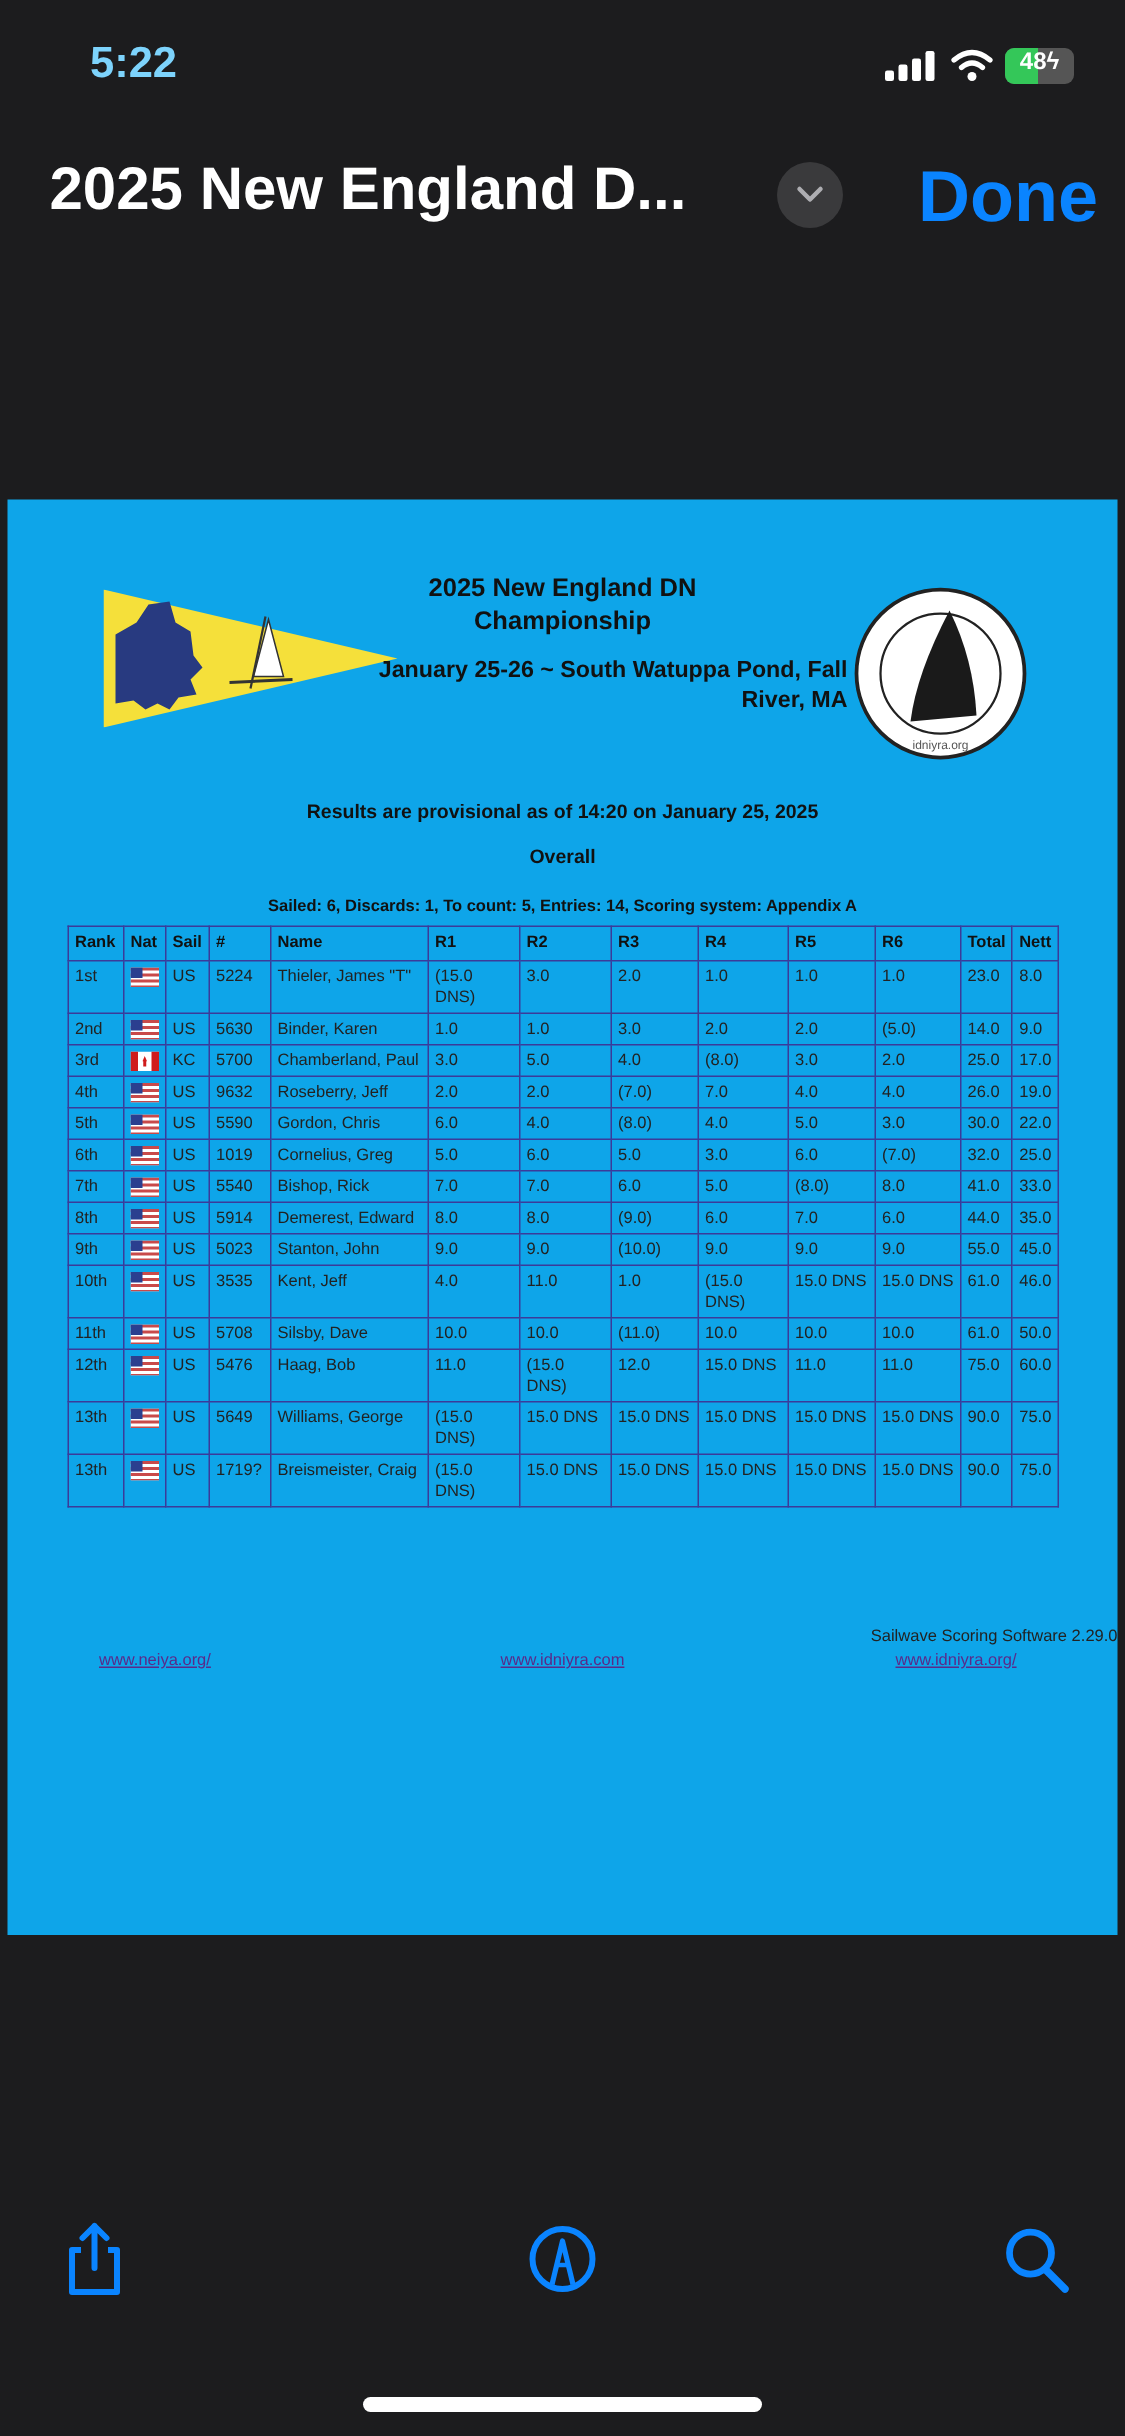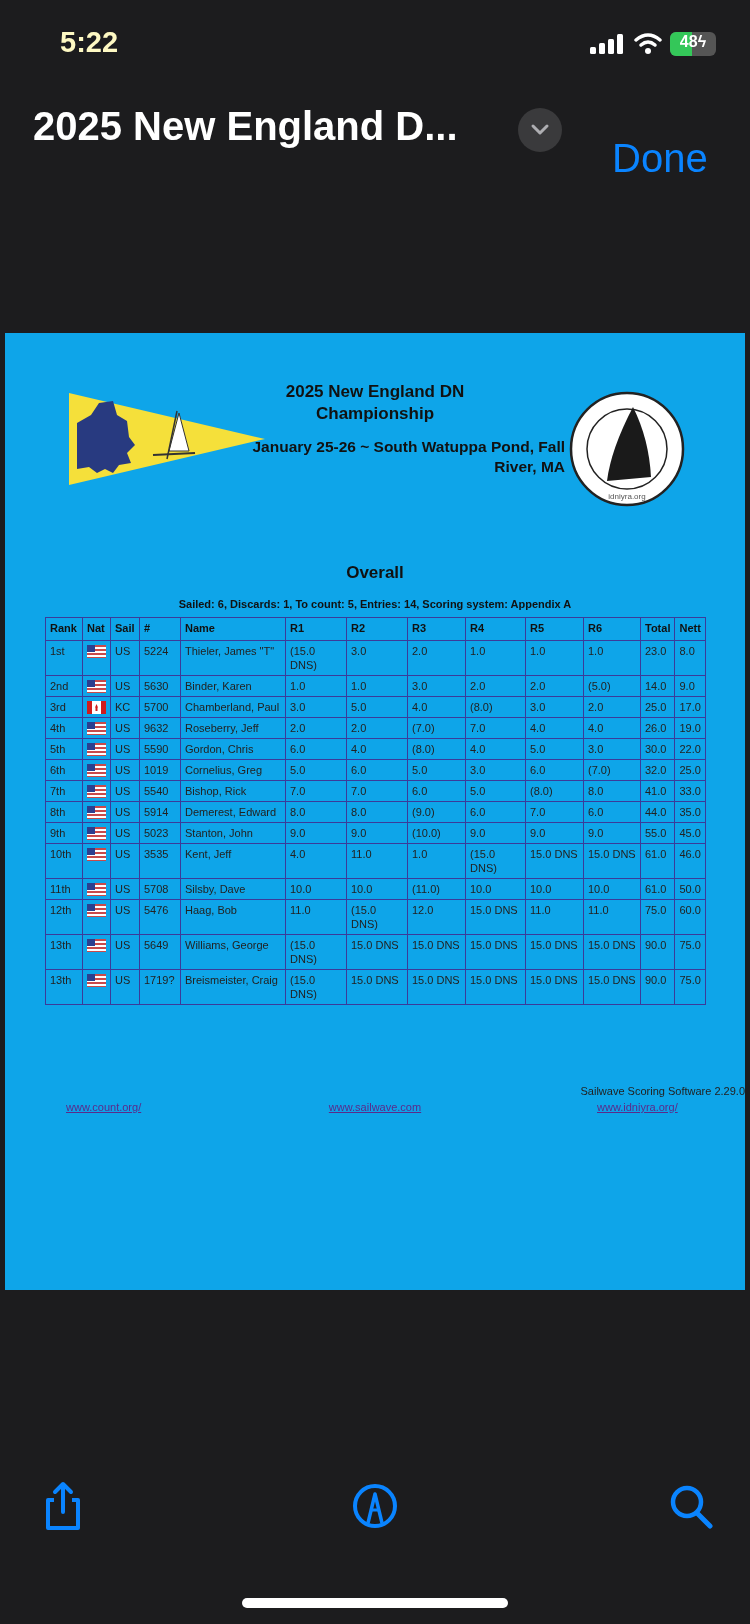--- a/index.html
+++ b/index.html
@@ -1,33 +1,33 @@
 <!DOCTYPE html>
 <html><head>
 <meta charset="utf-8">
 <style>
   html, body { margin:0; padding:0; }
   body { width:750px; height:1624px; background:#1c1c1e; position:relative; overflow:hidden; font-family:"Liberation Sans", sans-serif; }
   .status-bar { position:absolute; left:0; top:0; width:750px; height:90px; }
-  .time { position:absolute; left:60px; top:26px; font-size:29px; font-weight:bold; color:#fef9c3; font-family:"Liberation Sans", sans-serif; }
+  .time { position:absolute; left:60px; top:26px; font-size:29px; font-weight:bold; color:#7dd3fc; font-family:"Liberation Sans", sans-serif; }
   .sig { position:absolute; left:590px; top:34px; width:36px; height:20px; }
   .wifi { position:absolute; left:634px; top:32px; width:28px; height:22px; }
   .battery { position:absolute; left:670px; top:32px; width:46px; height:24px; border-radius:6px; background:#555; overflow:hidden; }
   .battery .fill { position:absolute; left:0; top:0; bottom:0; width:48%; background:#34c759; }
   .battery .txt { position:absolute; left:0; right:0; top:1px; text-align:center; font-size:16px; font-weight:bold; color:#fff; }
   .nav-title { position:absolute; left:33px; top:104px; font-size:40px; font-weight:bold; color:#fff; white-space:nowrap; }
   .chev-btn { position:absolute; left:518px; top:108px; width:44px; height:44px; border-radius:22px; background:#3a3a3c; display:flex; align-items:center; justify-content:center; }
-  .done-btn { position:absolute; left:612px; top:104px; font-size:40px; font-weight:normal; color:#0a84ff;margin-top:32px; }
+  .done-btn { position:absolute; left:612px; top:104px; font-size:48px; font-weight:bold; color:#0a84ff; }
   .page { position:absolute; left:5px; top:333px; width:740px; height:957px; background:#0ea5e9; }
   .logo-pennant { position:absolute; left:64px; top:60px; width:196px; height:92px; }
   .doc-title { position:absolute; left:240px; top:48px; width:260px; text-align:center; font-size:17px; font-weight:bold; color:#111; line-height:22px; }
   .doc-sub { position:absolute; left:240px; top:104px; width:320px; text-align:right; font-size:15.5px; font-weight:bold; color:#111; line-height:20px; }
   .logo-seal { position:absolute; left:562px; top:56px; width:120px; height:120px; }
   .prov { position:absolute; left:0; width:740px; top:200px; text-align:center; font-size:13px; font-weight:bold; color:#111; }
-  .overall { position:absolute; left:0; width:740px; top:230px; text-align:center; font-size:17px; font-weight:bold; color:#111; }
+  .overall { position:absolute; left:0; width:740px; top:230px; text-align:center; font-size:13px; font-weight:bold; color:#111; }
   .sailed { position:absolute; left:0; width:740px; top:265px; text-align:center; font-size:11px; font-weight:bold; color:#111; }
   table.results { position:absolute; left:40px; top:284px; border-collapse:collapse; font-size:11px; color:#222; table-layout:fixed; }
   table.results th, table.results td { border:1.5px solid #3b3b9a; padding:3px 4px; text-align:left; vertical-align:top; line-height:14px; }
   table.results th { font-weight:bold; color:#111; height:16px;margin-left:20px; }
   .flag { display:inline-block; width:19px; height:13px; vertical-align:top; margin-top:1px; }
   .footer-center { position:absolute; left:0; width:740px; top:752px; text-align:right; font-size:11px; color:#222; }
   .link { position:absolute; font-size:11px; color:#5a2a8a; text-decoration:underline; top:768px; }
   .toolbar-icon { position:absolute; top:1480px; width:52px; height:52px; }
   .home-ind { position:absolute; left:242px; top:1598px; width:266px; height:10px; border-radius:5px; background:#fff; }
 </style>
@@ -71,20 +71,21 @@
   </svg>
   <div class="doc-title" style="left:240px;">2025 New England DN Championship</div>
   <div class="doc-sub">January 25-26 ~ South Watuppa Pond, Fall River, MA</div>
   <svg class="logo-seal" viewBox="0 0 120 120">
     <circle cx="60" cy="60" r="56" fill="#fff" stroke="#222" stroke-width="2.5"></circle>
     <circle cx="60" cy="60" r="40" fill="none" stroke="#222" stroke-width="1.5"></circle>
     <path d="M66 18 Q44 60 40 92 L84 88 Q82 50 66 18 Z" fill="#1a1a1a"></path>
     <text x="60" y="110" font-size="8" text-anchor="middle" fill="#555" font-family="Liberation Sans, sans-serif">idniyra.org</text>
   </svg>
 
+  <div class="prov">Results are provisional as of 14:20 on January 25, 2025</div>
   <div class="overall">Overall</div>
   <div class="sailed">Sailed: 6, Discards: 1, To count: 5, Entries: 14, Scoring system: Appendix A</div>
 
   <table class="results">
     <colgroup>
       <col style="width:37px">
         <col style="width:28px">
         <col style="width:29px">
         <col style="width:41px">
         <col style="width:105px">
@@ -418,22 +419,22 @@
           <td>15.0 DNS</td>
           <td>15.0 DNS</td>
           <td>15.0 DNS</td>
           <td>90.0</td>
           <td>75.0</td>
         </tr>
       </tbody>
   </table>
 
   <div class="footer-center">Sailwave Scoring Software 2.29.0</div>
-  <a class="link" style="left:61px;">www.count.org/</a>
-  <a class="link" style="left:0; width:740px; text-align:center;">www.sailwave.com</a>
+  <a class="link" style="left:61px;">www.neiya.org/</a>
+  <a class="link" style="left:0; width:740px; text-align:center;">www.idniyra.com</a>
   <a class="link" style="left:592px;">www.idniyra.org/</a>
 </div>
 
 <svg class="toolbar-icon" style="left:36px;" viewBox="0 0 52 52">
   <path d="M18 20 H12 V48 H42 V20 H36" stroke="#0a84ff" stroke-width="4" fill="none" stroke-linejoin="round"></path>
   <path d="M27 32 V4 M19 12 L27 4 L35 12" stroke="#0a84ff" stroke-width="4" fill="none" stroke-linecap="round" stroke-linejoin="round"></path>
 </svg>
 <svg class="toolbar-icon" style="left:349px;" viewBox="0 0 52 52">
   <circle cx="26" cy="26" r="20" stroke="#0a84ff" stroke-width="4" fill="none"></circle>
   <path d="M19 43 L26 14 L33 43" stroke="#0a84ff" stroke-width="3.5" fill="none" stroke-linejoin="round"></path>

